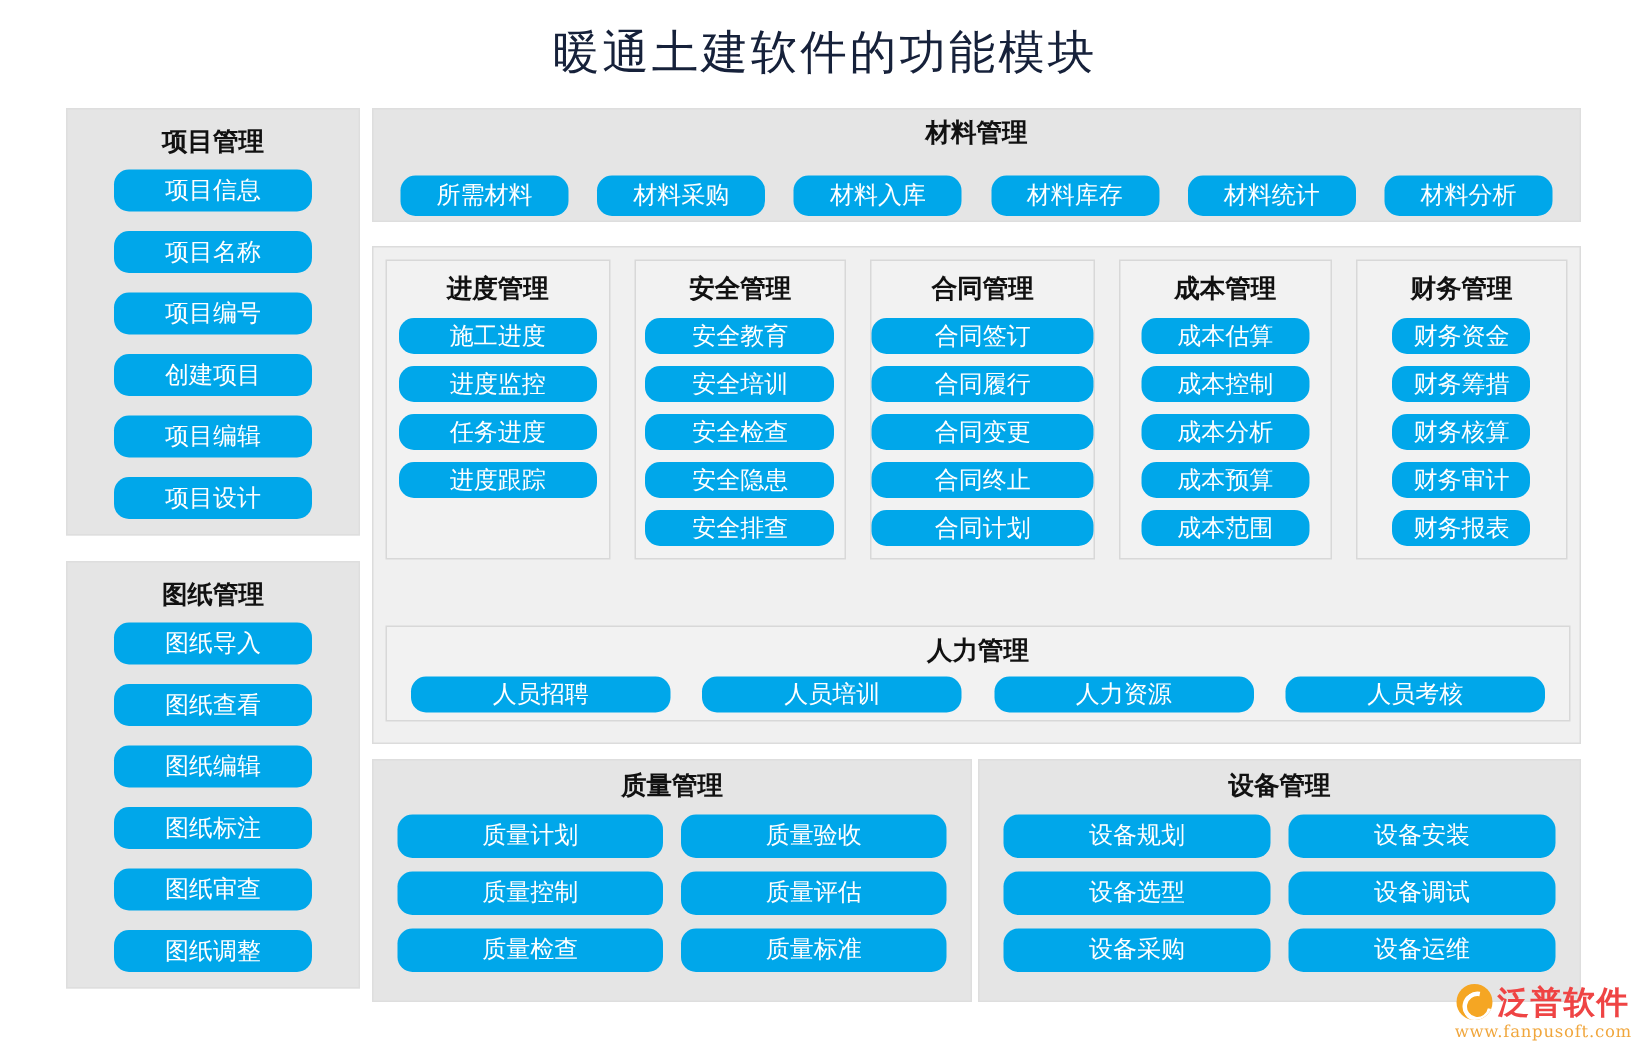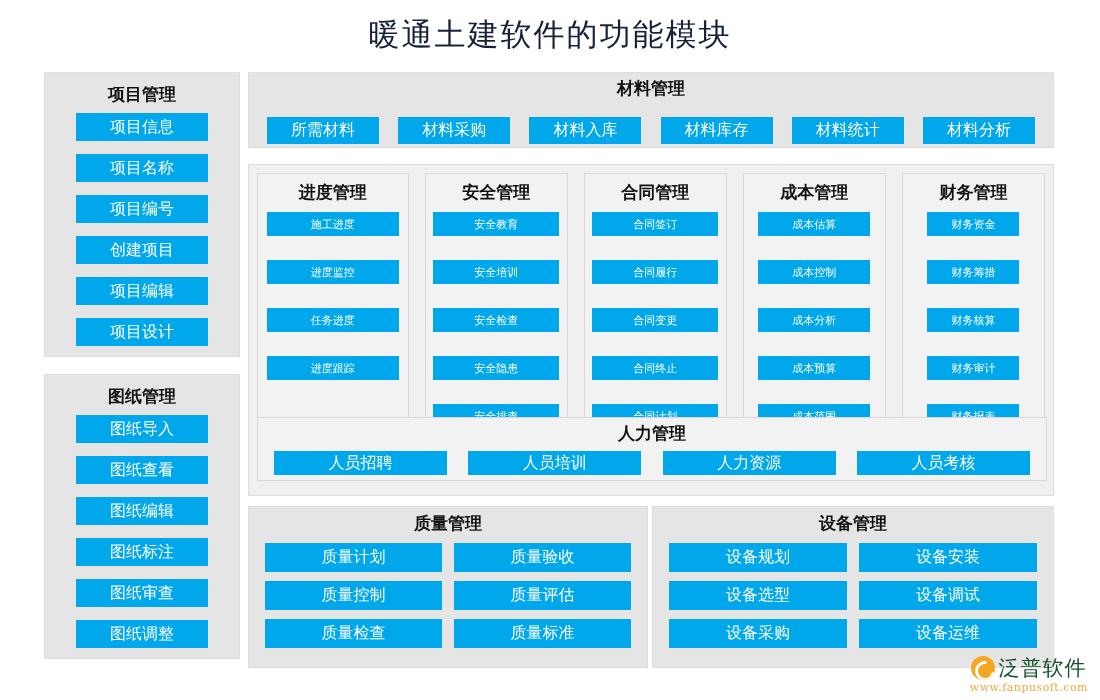--- a/index.html
+++ b/index.html
@@ -35,20 +35,21 @@
   .btn {
     background: #00a7ea;
     color: #ffffff;
     font-family: "DejaVu Serif", "Liberation Serif", serif;
     cursor: pointer;
     user-select: none;
     white-space: nowrap;
     display: flex;
     align-items: center;
     justify-content: center;
+    border-radius: 10px;
   }
 
   
   .side-panel {
     position: absolute;
     left: 44px;
     width: 196px;
     background: #e5e5e5;
     border: 1px solid #dedede;
     padding: 8px 0 10px 0;
@@ -95,30 +96,30 @@
     padding: 8px 8px 0 8px;
   }
   .col-panel {
     background: #f2f2f2;
     border: 1px solid #d8d8d8;
     padding: 7px 0 8px 0;
   }
   .col-panel .panel-title { font-size: 17px; padding-bottom: 8px; }
   .col-panel .btn {
     height: 24px;
-    margin: 0 auto 24px auto;
-    font-size: 11px;
+    margin: 0 auto 8px auto;
+    font-size: 16px;
   }
   .col-panel .btn:last-child { margin-bottom: 0; }
   #col-progress  { width: 161px; }
   #col-progress .btn { width: 132px; }
   #col-safety    { width: 152px; }
   #col-safety .btn { width: 126px; }
   #col-contract  { width: 152px; }
-  #col-contract .btn { width: 126px; }
+  #col-contract .btn { width: 148px; }
   #col-cost      { width: 152px; }
   #col-cost .btn { width: 112px; }
   #col-finance   { width: 152px; }
   #col-finance .btn { width: 92px; }
 
   
   #hr-panel {
     position: absolute;
     left: 8px; top: 252px;
     width: 790px; height: 64px;
@@ -179,22 +180,22 @@
     position: absolute;
     left: 4px; top: 5px;
     width: 14px; height: 14px;
     border-radius: 50%;
     border: 3px solid #ffffff;
     border-right-color: transparent;
     transform: rotate(-35deg);
   }
   .logo-text {
     font-size: 21px;
-    font-weight: normal;
-    color: #14532d;
+    font-weight: bold;
+    color: #ef4444;
     font-family: "DejaVu Serif", "Liberation Serif", serif;
     letter-spacing: 1px;
   }
   .logo-url {
     font-size: 11px;
     color: #f0a63c;
     letter-spacing: 0.5px;
     font-family: "DejaVu Serif", "Liberation Serif", serif;
     margin-top: -1px;
   }

